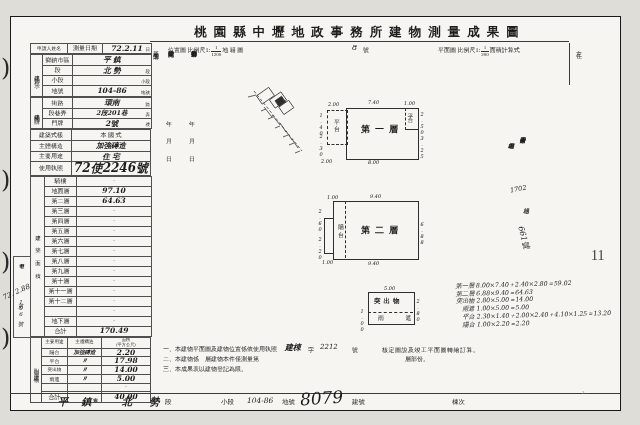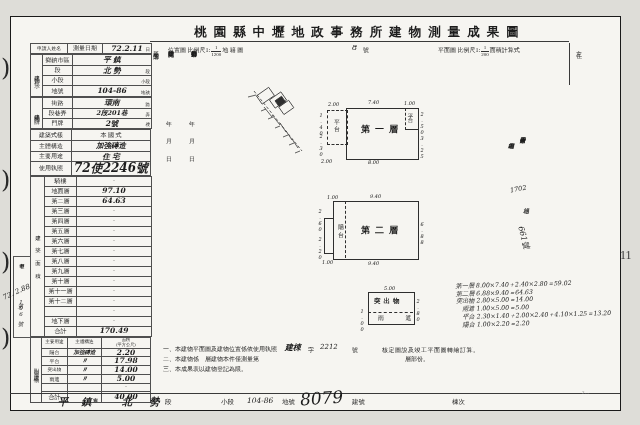--- a/index.html
+++ b/index.html
@@ -334,21 +334,21 @@
 
   <span class="abs v hand" style="left:520px;top:133px;font-size:5.5px;">㊣建物平面圖因八</span>
   <span class="abs v hand" style="left:506px;top:138px;font-size:6px;">編為中壢</span>
   <span class="abs hand" style="left:510px;top:185px;font-size:6.5px;transform:rotate(-10deg);">1702</span>
   <span class="abs v hand" style="left:521px;top:203px;font-size:6px;">地籍</span>
   <span class="abs hand" style="left:512px;top:232px;font-size:8px;transform:rotate(75deg);white-space:nowrap;">661號</span>
 
   <div class="abs rule" style="left:569px;top:43px;width:1px;height:42px;"></div>
   <span class="abs v" style="left:574px;top:45px;font-size:6px;letter-spacing:3px;">主任</span>
 
-  <span class="abs" style="left:620px;top:248px;font-size:12px;color:#3a3a3a;">11</span>
+  <span class="abs" style="left:591px;top:248px;font-size:14px;color:#3a3a3a;">11</span>
 
   <span class="abs note" style="left:163px;top:345px;">一、本建物平面圖及建物位置係依使用執照</span>
   <span class="abs hand" style="left:285px;top:342px;font-size:8px;font-weight:bold;">建棟</span>
   <span class="abs note" style="left:308px;top:346px;">字</span>
   <span class="abs hand" style="left:320px;top:343px;font-size:7px;">2212</span>
   <span class="abs note" style="left:352px;top:346px;">號</span>
   <span class="abs note" style="left:382px;top:346px;letter-spacing:0.5px;">核定圖說及竣工平面圖轉繪訂算。</span>
   <span class="abs note" style="left:163px;top:355px;">二、本建物係　層建物本件僅測量第</span>
   <span class="abs note" style="left:405px;top:355px;">層部份。</span>
   <span class="abs note" style="left:163px;top:365px;">三、本成果表以建物登記為限。</span>

